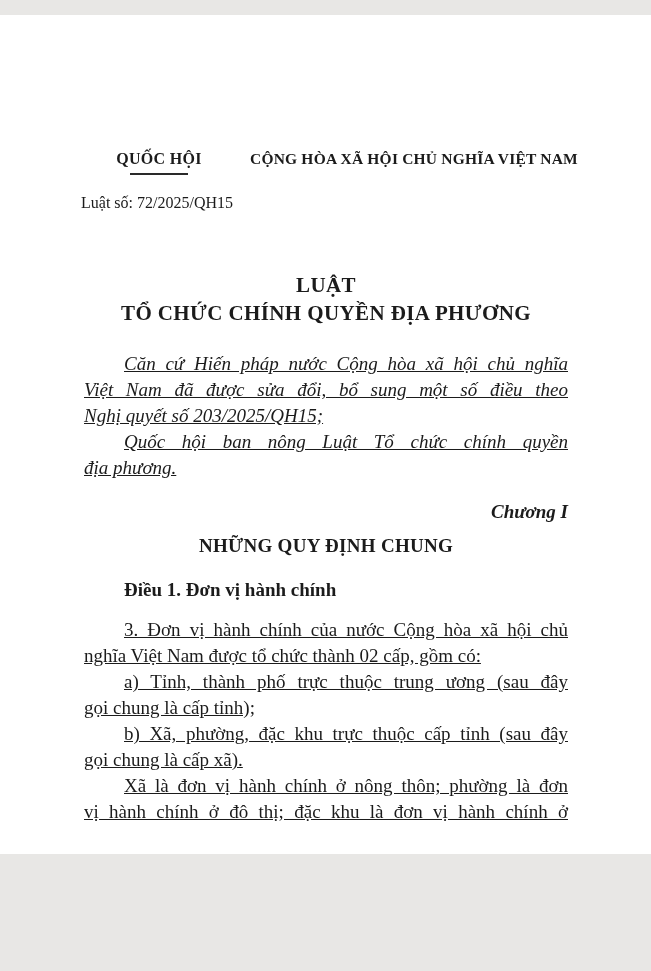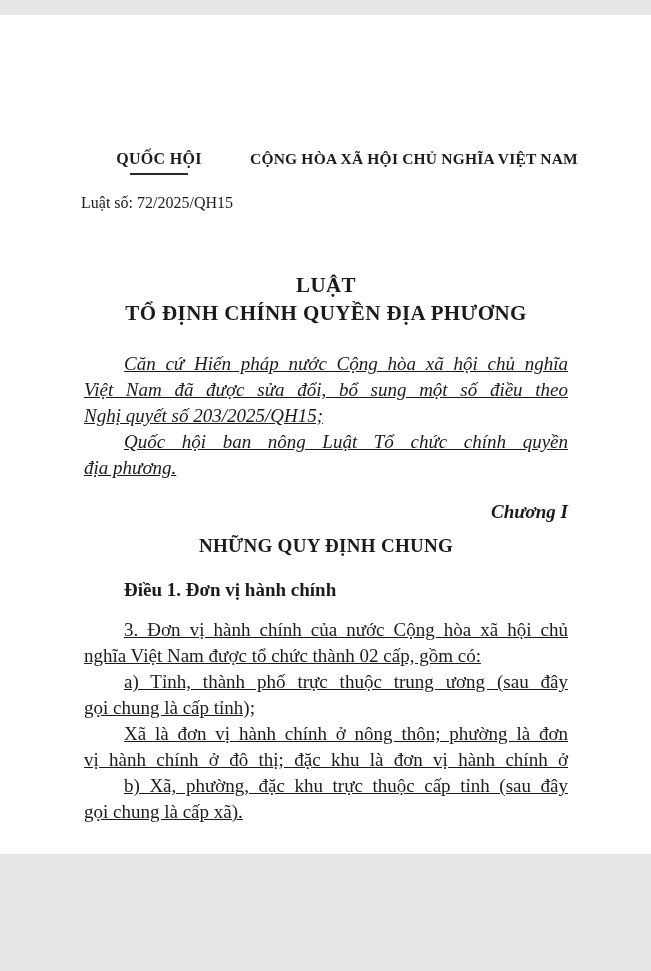--- a/index.html
+++ b/index.html
@@ -135,21 +135,21 @@
       <div class="issuer-rule"></div>
       <div class="law-number">Luật số: 72/2025/QH15</div>
     </div>
     <div class="header-right">
       <div class="republic">CỘNG HÒA XÃ HỘI CHỦ NGHĨA VIỆT NAM</div>
     </div>
   </div>
 
   <div class="law-title">
     <div>LUẬT</div>
-    <div>TỔ ĐỊNH CHÍNH QUYỀN ĐỊA PHƯƠNG</div>
+    <div>TỔ CHỨC CHÍNH QUYỀN ĐỊA PHƯƠNG</div>
   </div>
 
   <div class="preamble">
       <div class="para">
         <div class="tline fill indent">Căn cứ Hiến pháp nước Cộng hòa xã hội chủ nghĩa</div>
         <div class="tline fill">Việt Nam đã được sửa đổi, bổ sung một số điều theo</div>
         <div class="tline end">Nghị quyết số 203/2025/QH15;</div>
       </div>
       <div class="para">
         <div class="tline fill indent">Quốc hội ban nông Luật Tổ chức chính quyền</div>
@@ -165,24 +165,24 @@
   <div class="body-text">
       <div class="para">
         <div class="tline fill indent">3. Đơn vị hành chính của nước Cộng hòa xã hội chủ</div>
         <div class="tline end">nghĩa Việt Nam được tổ chức thành 02 cấp, gồm có:</div>
       </div>
       <div class="para">
         <div class="tline fill indent">a) Tỉnh, thành phố trực thuộc trung ương (sau đây</div>
         <div class="tline end">gọi chung là cấp tỉnh);</div>
       </div>
       <div class="para">
+        <div class="tline fill indent">b) Xã, phường, đặc khu trực thuộc cấp tỉnh (sau đây</div>
+        <div class="tline end">gọi chung là cấp xã).</div>
+      </div>
+      <div class="para">
         <div class="tline fill indent">Xã là đơn vị hành chính ở nông thôn; phường là đơn</div>
         <div class="tline fill">vị hành chính ở đô thị; đặc khu là đơn vị hành chính ở</div>
-      </div>
-      <div class="para">
-        <div class="tline fill indent">b) Xã, phường, đặc khu trực thuộc cấp tỉnh (sau đây</div>
-        <div class="tline end">gọi chung là cấp xã).</div>
       </div>
     </div>
 
   <div class="page-number">7</div>
 
 </div>
 
 </body></html>

